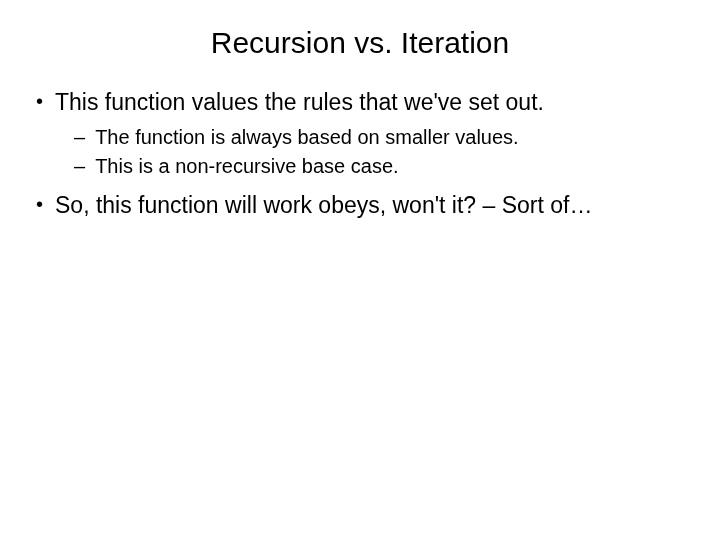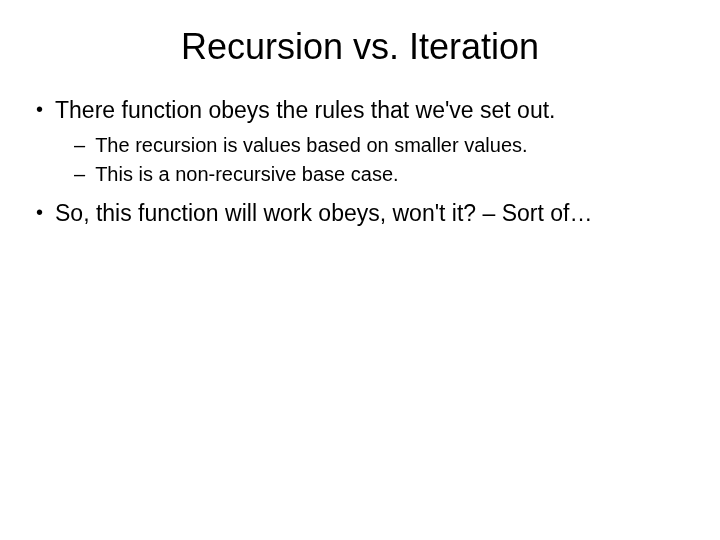--- a/index.html
+++ b/index.html
@@ -15,21 +15,21 @@
       color: #000000;
       overflow: hidden;
     }
     .slide {
       width: 100%;
       height: 100%;
       padding: 20px 30px;
     }
     .title {
       text-align: center;
-      font-size: 36px;
+      font-size: 30px;
       font-weight: normal;
       margin-top: 6px;
       margin-bottom: 28px;
     }
     .bullet-l1 {
       display: flex;
       align-items: flex-start;
       font-size: 23px;
       line-height: 1.25;
       margin-left: 6px;
@@ -56,26 +56,26 @@
     }
   </style>
 </head>
 <body>
 
 <div class="slide">
   <h1 class="title">Recursion vs. Iteration</h1>
 
   <div class="bullet-l1">
     <span class="marker">•</span>
-    <span>There function obeys the rules that we've set out.</span>
+    <span>This function values the rules that we've set out.</span>
   </div>
 
   <div class="bullet-l2">
     <span class="marker">–</span>
-    <span>The recursion is values based on smaller values.</span>
+    <span>The function is always based on smaller values.</span>
   </div>
 
   <div class="bullet-l2">
     <span class="marker">–</span>
     <span>This is a non-recursive base case.</span>
   </div>
 
   <div class="gap"></div>
 
   <div class="bullet-l1">

